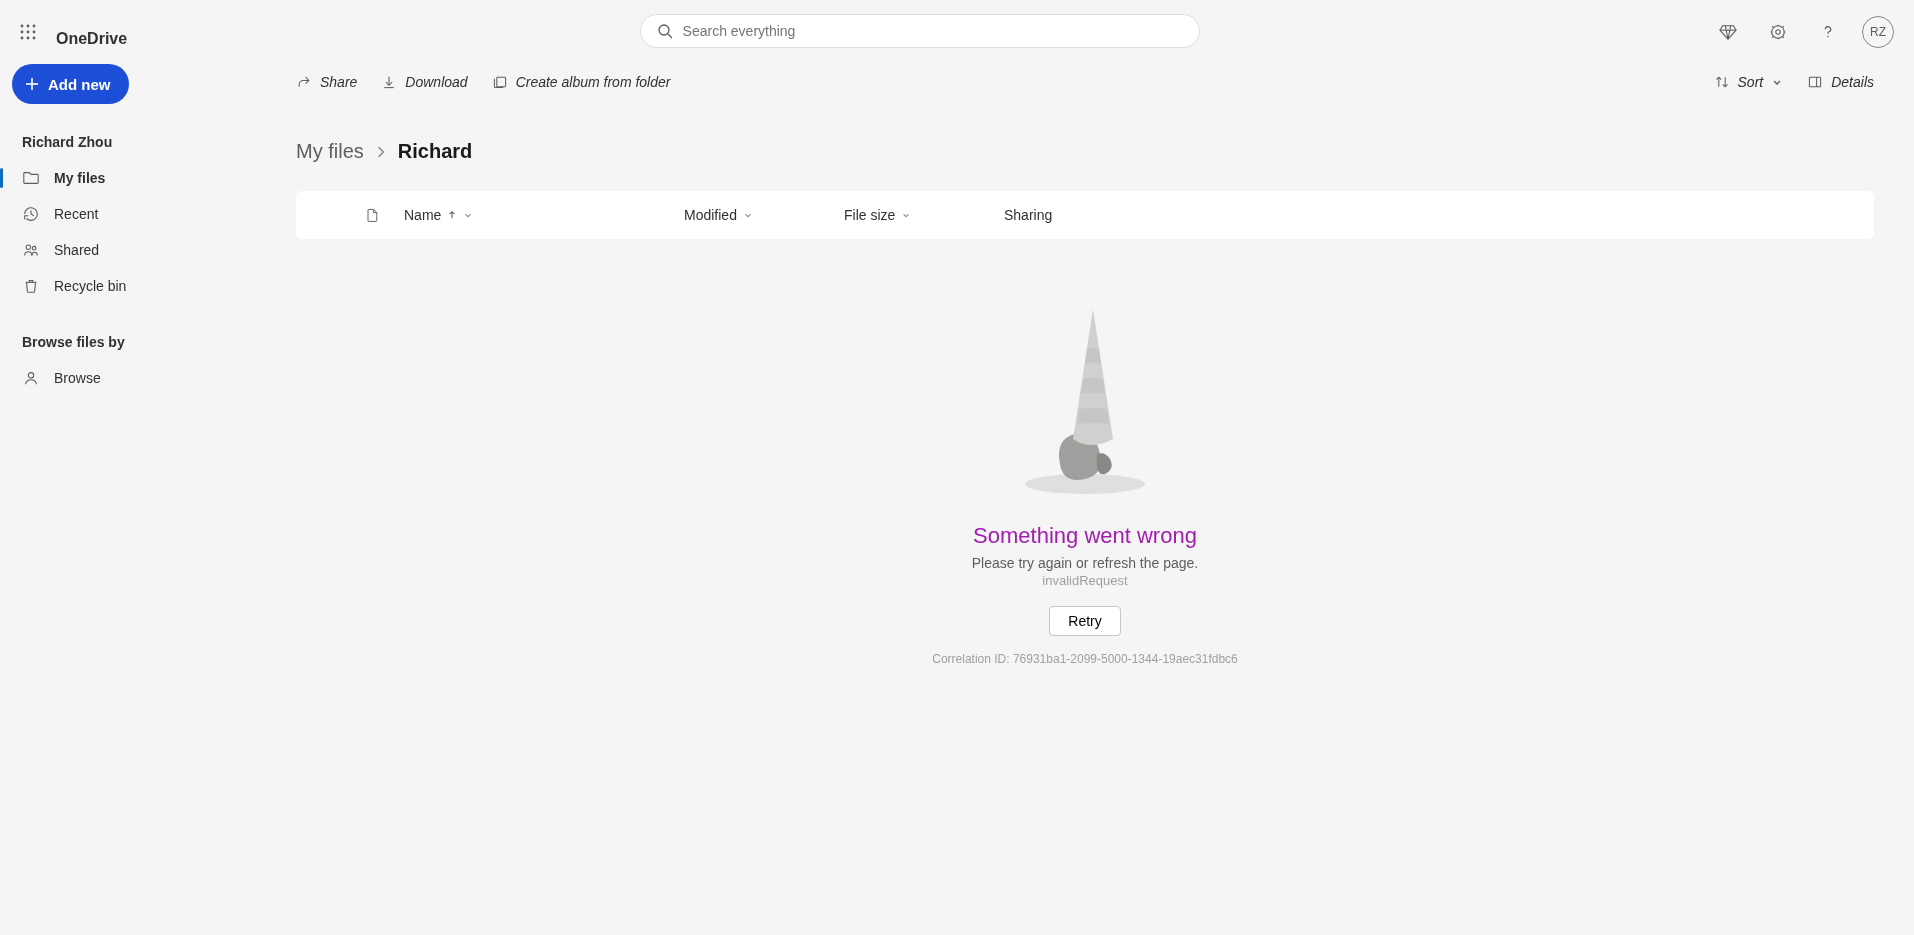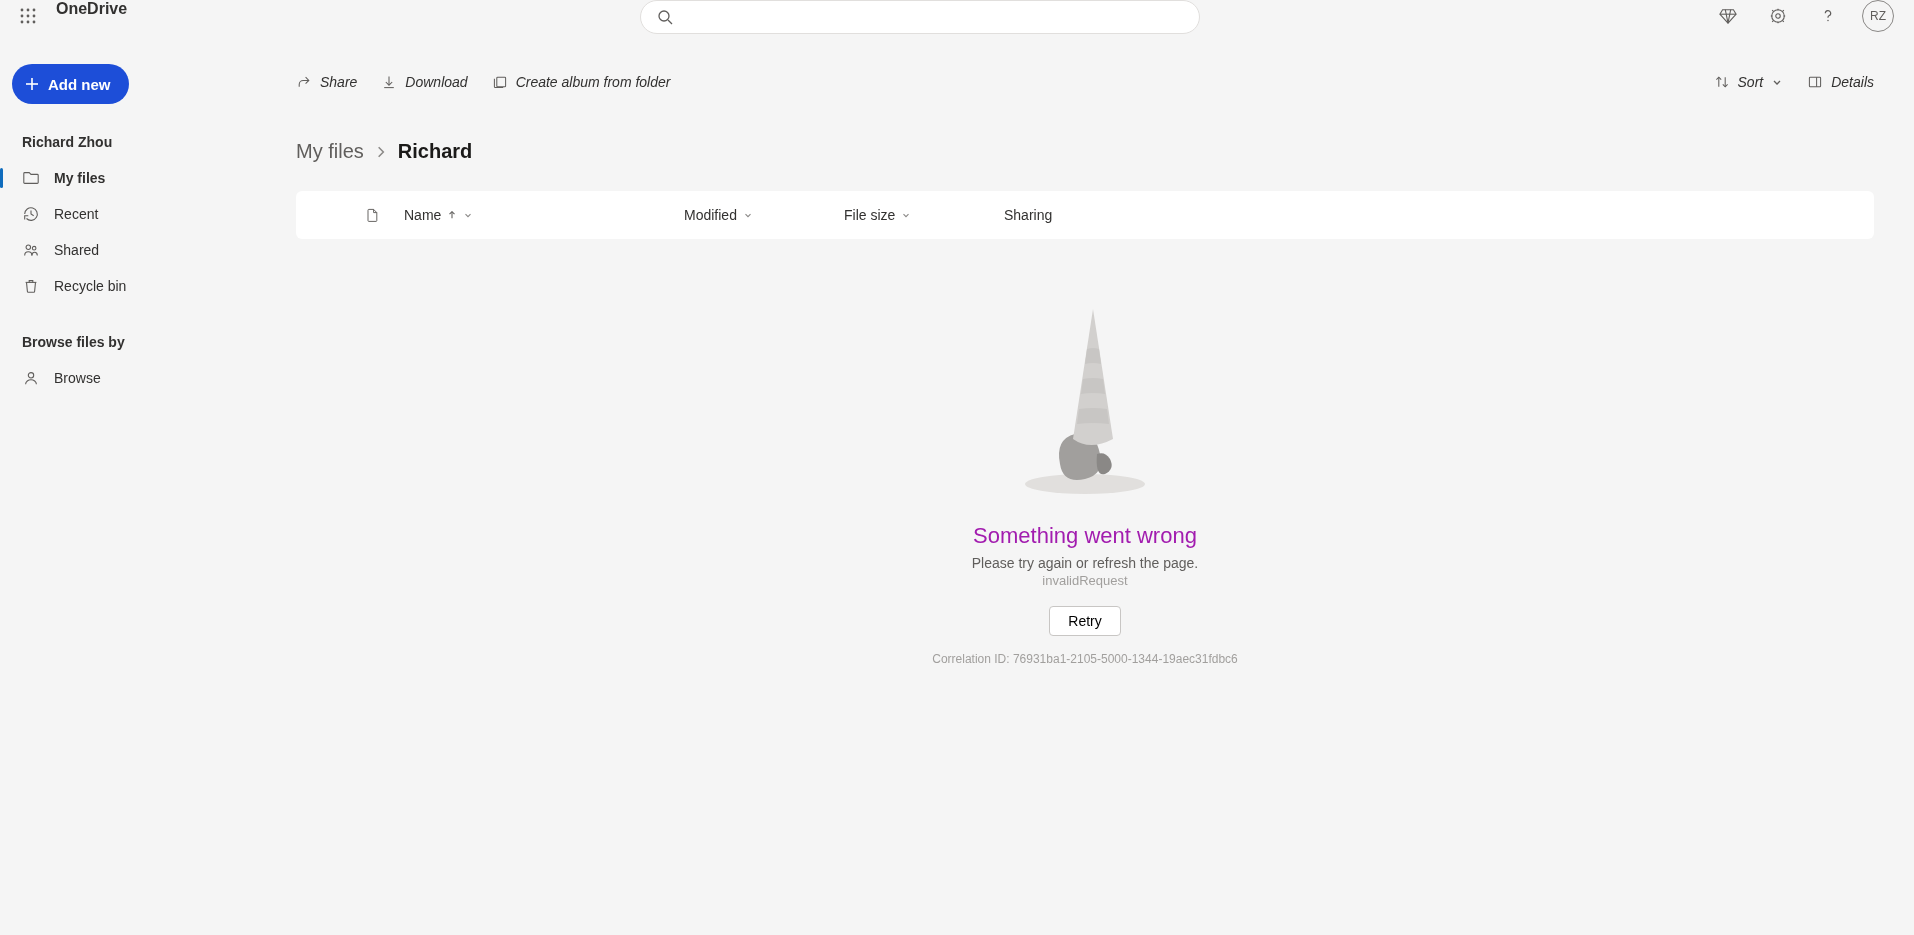--- a/index.html
+++ b/index.html
@@ -10,21 +10,21 @@
   font-size: 14px;
   width: 1914px;
   height: 935px;
   overflow: hidden;
 }
 
 
 .header {
   height: 48px;
   display: flex;
-  align-items: flex-start;
+  align-items: flex-end;
   padding: 0 12px;
   background: #f5f5f5;
 }
 .waffle {
   width: 32px; height: 32px;
   display: flex; align-items: center; justify-content: center;
   cursor: pointer;
 }
 .waffle svg { width: 16px; height: 16px; }
 .app-title {
@@ -236,20 +236,21 @@
     </svg>
   </div>
   <div class="app-title">OneDrive</div>
 
   <div class="search-wrap">
     <div class="search">
       <svg width="16" height="16" viewBox="0 0 16 16" fill="none" stroke="#605e5c" stroke-width="1.3">
         <circle cx="7" cy="7" r="5"></circle>
           <line x1="11" y1="11" x2="15" y2="15"></line>
       </svg>
+      <input type="text" placeholder="Search everything" style="">
     </div>
   </div>
 
   <div class="header-right">
     <div class="icon-btn">
       <svg width="18" height="18" viewBox="0 0 20 20" fill="none" stroke="#605e5c" stroke-width="1.2">
         <path d="M4 3h12l3 5-9 10L1 8l3-5z"></path>
           <path d="M1 8h18"></path>
           <path d="M7 3l3 15"></path>
           <path d="M13 3l-3 15"></path>
@@ -449,18 +450,18 @@
         <path d="M88 10 L108 140 Q85 152 68 140 Z" fill="#d2d0ce"></path>
         <path d="M82 50 Q88 48 94 50 L96 65 Q88 63 80 65 Z" fill="#c8c6c4"></path>
         <path d="M78 80 Q88 78 98 80 L100 95 Q88 93 76 95 Z" fill="#c8c6c4"></path>
         <path d="M74 110 Q88 108 102 110 L104 125 Q88 123 72 125 Z" fill="#c8c6c4"></path>
       </svg>
       <div class="err-title">Something went wrong</div>
       <div class="err-sub">Please try again or refresh the page.</div>
       <div class="err-code">invalidRequest</div>
       <button class="retry-btn">Retry</button>
       <div class="corr-id">
-        <span>Correlation ID: </span><span>76931ba1-2105-5000-1344-19aec31fdbc6</span>
+        <span>Correlation ID: </span><span>76931ba1-2099-5000-1344-19aec31fdbc6</span>
       </div>
     </div>
 
   </div>
 </div>
 
 </body></html>

